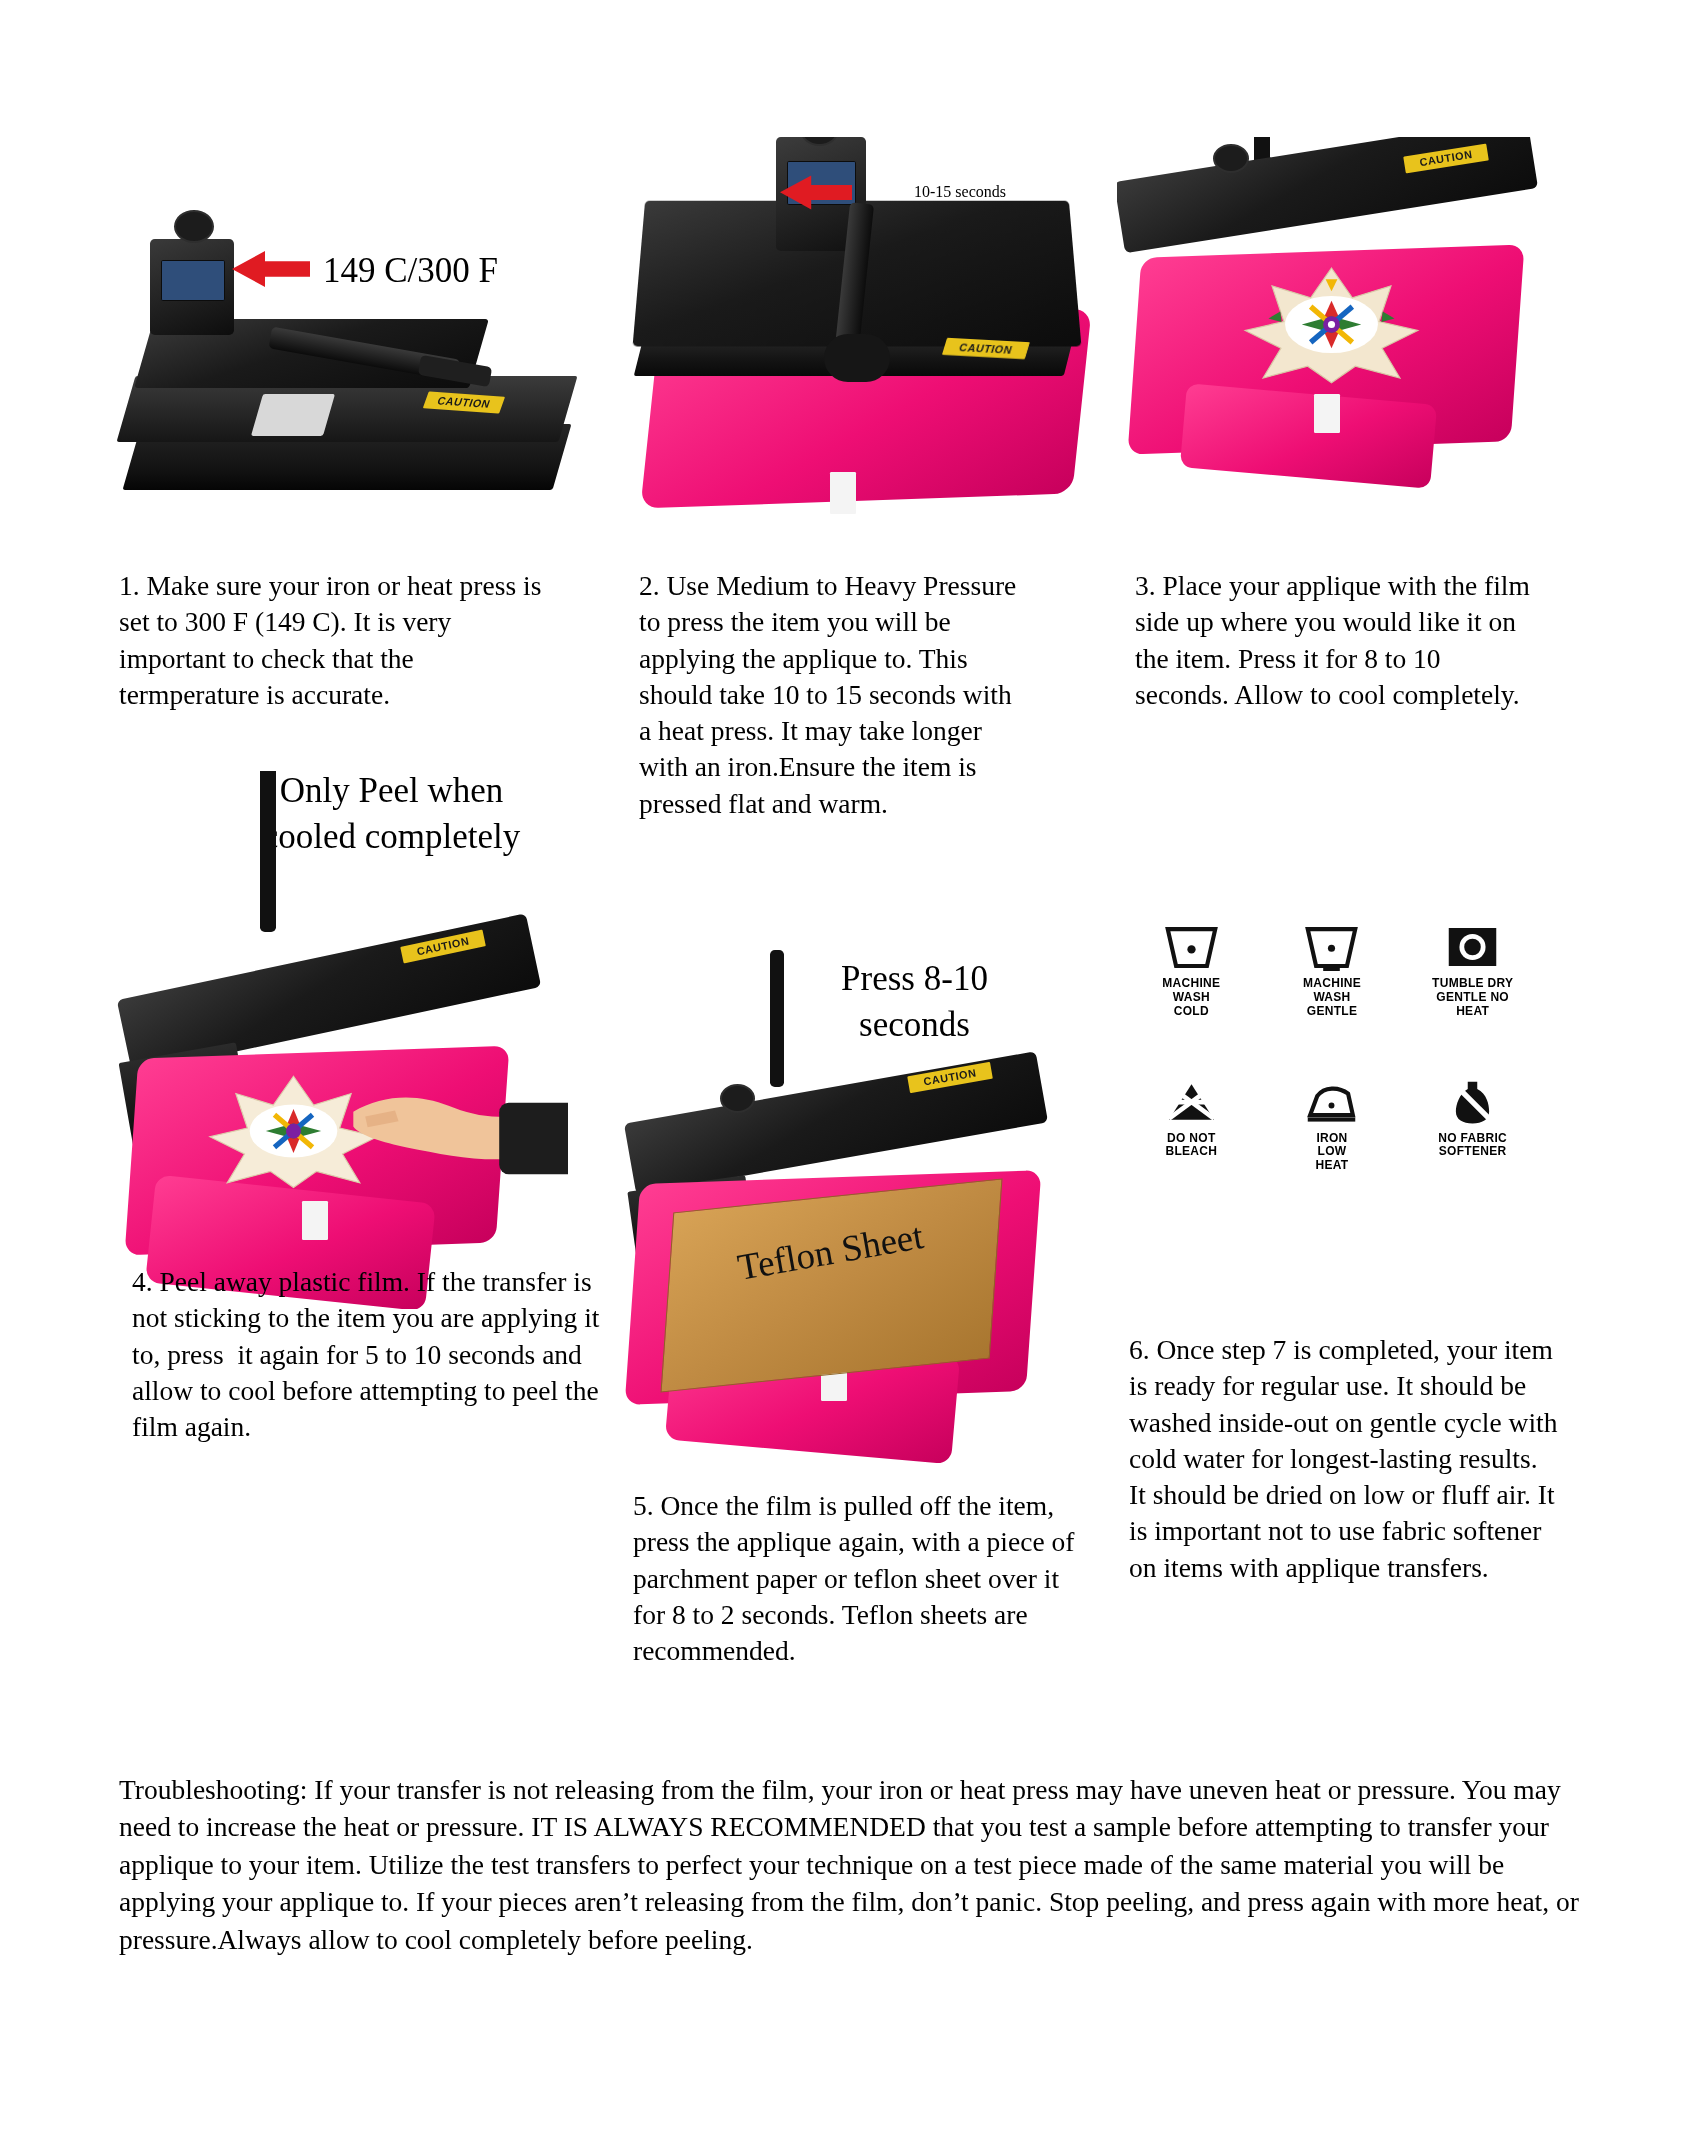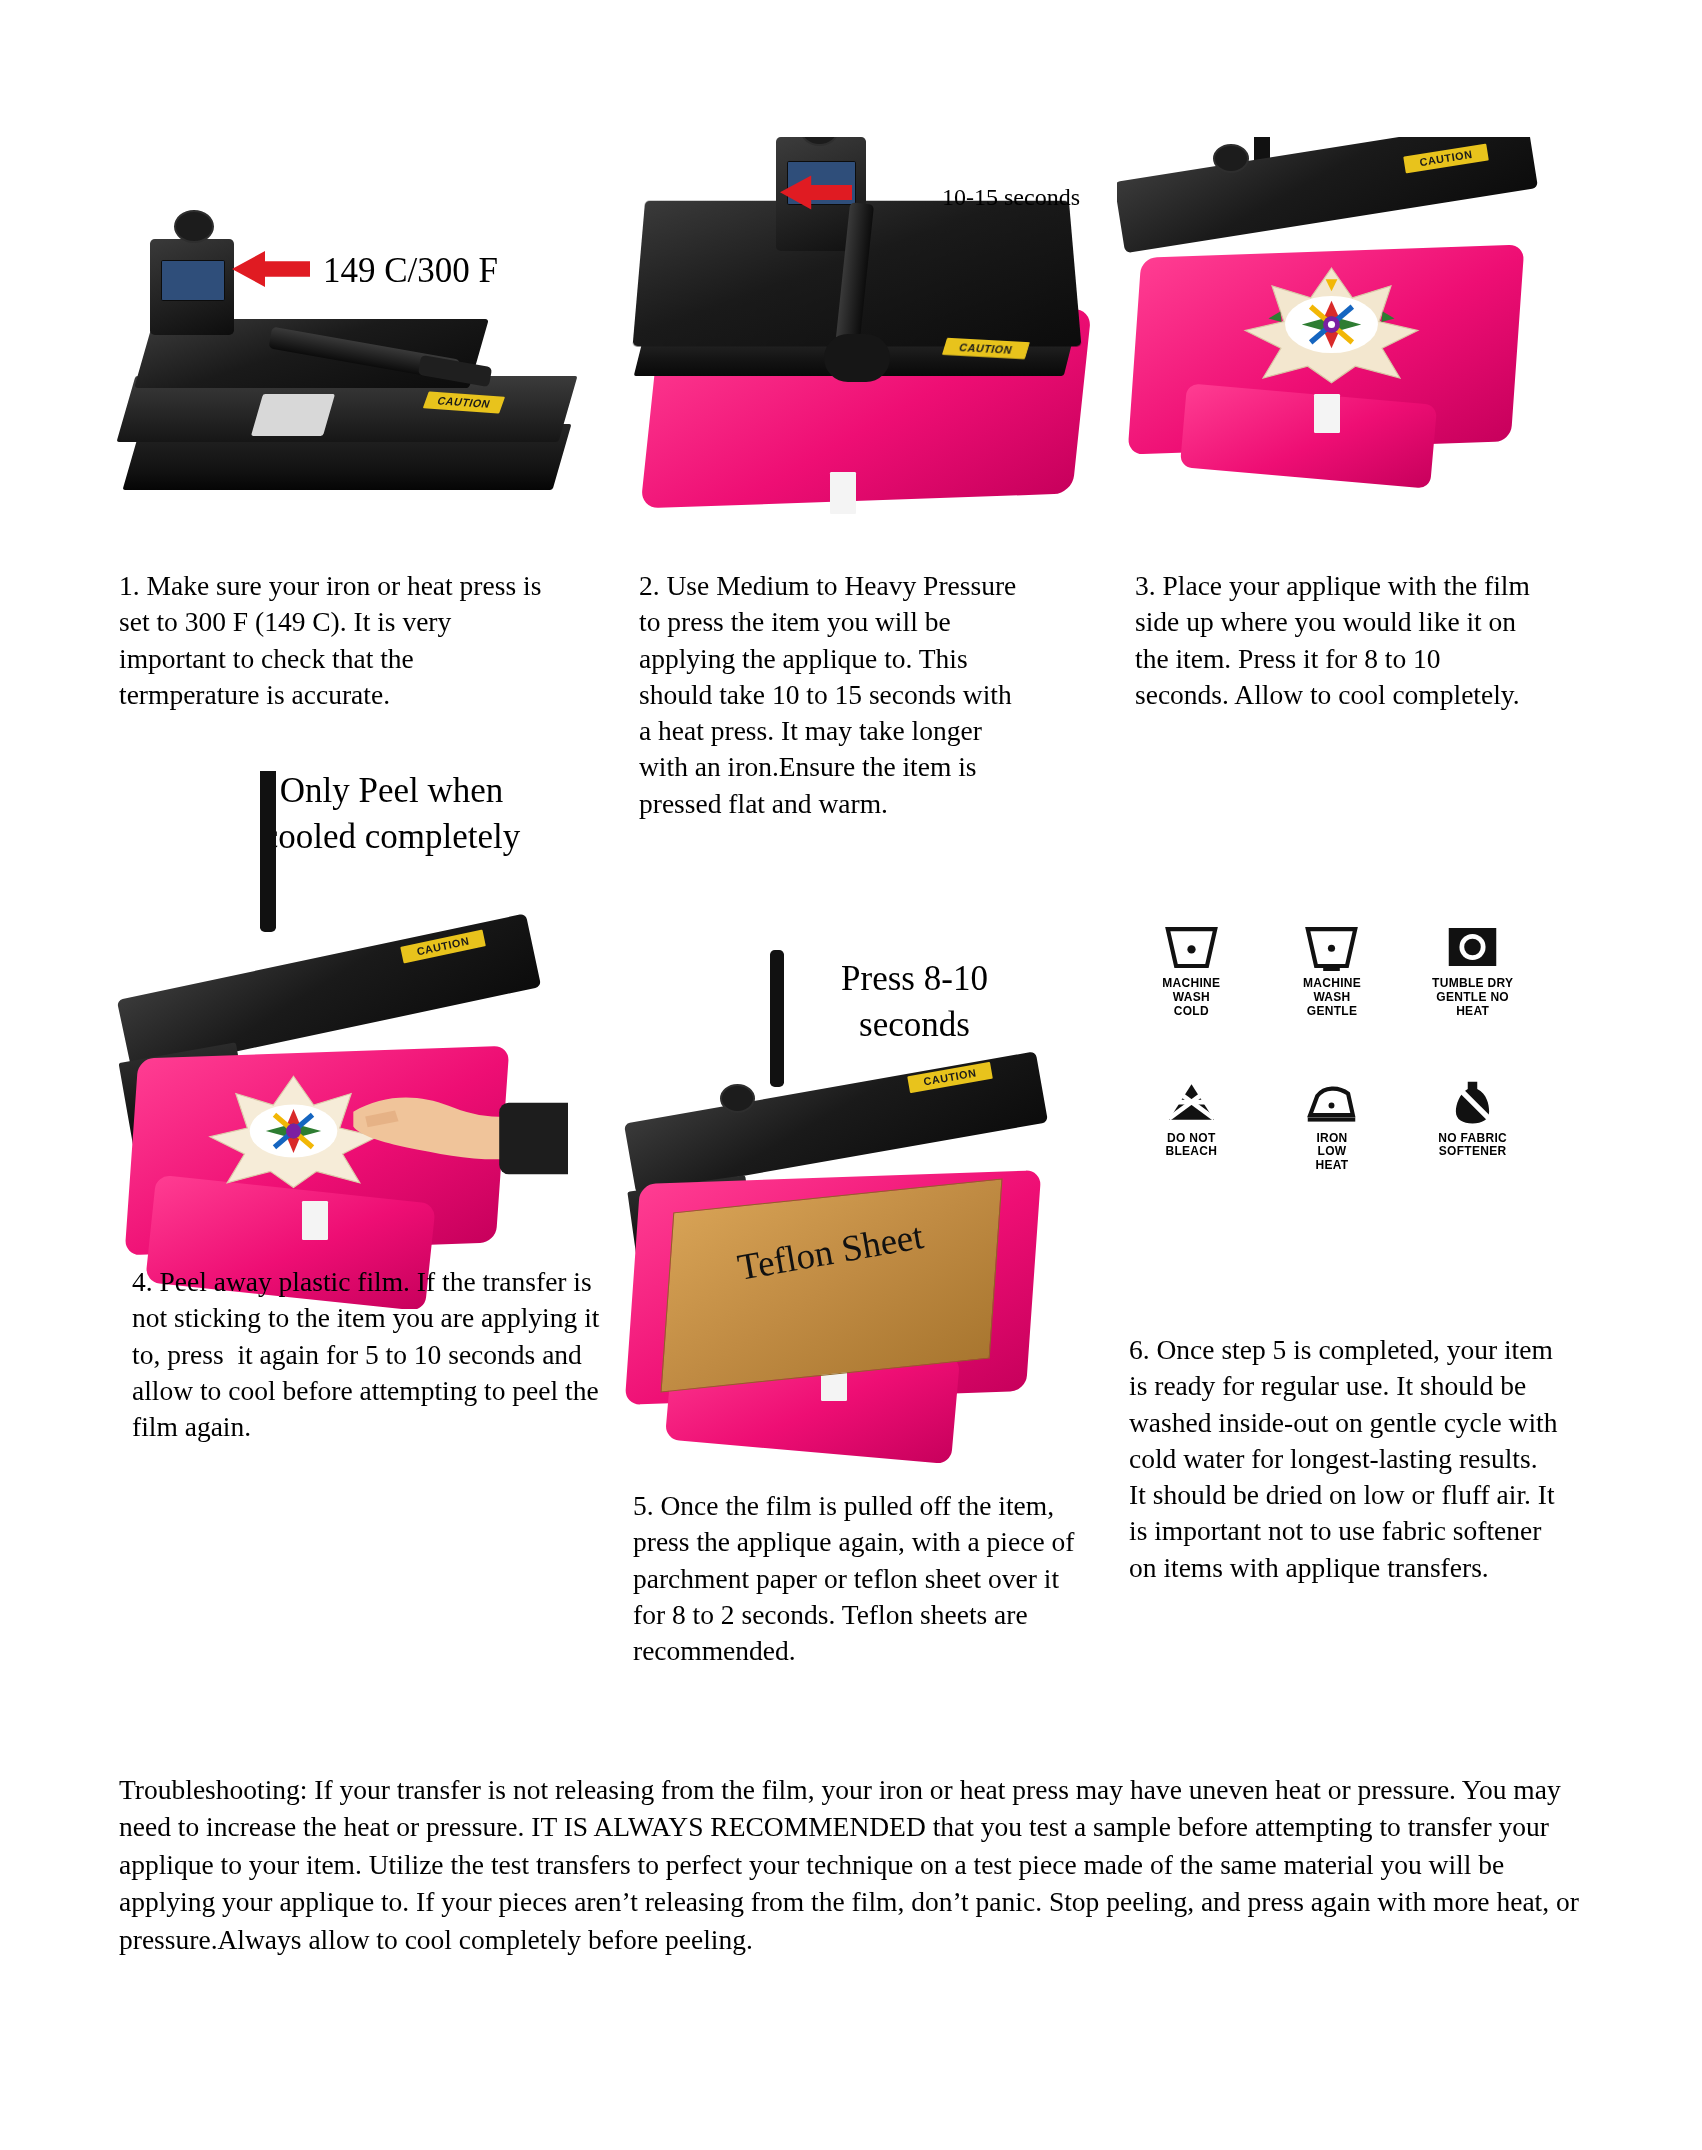--- a/index.html
+++ b/index.html
@@ -32,22 +32,21 @@
   }
   .callout {
     position: absolute;
     font-family: "Liberation Serif", serif;
     font-size: 35px;
     line-height: 1.3;
     color: #000;
     white-space: pre-wrap;
   }
   .callout.small {
-    font-size: 24px;
-    margin-left: 28px;
+    font-size: 16px;
   }
   .callout.center {
     text-align: center;
   }
 
   
   .photo {
     position: absolute;
     overflow: hidden;
   }
@@ -397,19 +396,19 @@
       </span>
       <span class="care-label">NO FABRIC
 SOFTENER</span>
     </div>
   </div>
 
   <div class="step-text" style="left:114px; top:1264px; width:472px;margin-left:18px;">4. Peel away plastic film. If the transfer is not sticking to the item you are applying it to, press  it again for 5 to 10 seconds and allow to cool before attempting to peel the film again.</div>
 
   <div class="step-text" style="left:633px; top:1488px; width:454px;">5. Once the film is pulled off the item, press the applique again, with a piece of parchment paper or teflon sheet over it for 8 to 2 seconds. Teflon sheets are recommended.</div>
 
-  <div class="step-text" style="left:1129px; top:1332px; width:430px;">6. Once step 5 is completed, your item is ready for regular use. It should be washed inside-out on gentle cycle with cold water for longest-lasting results.
+  <div class="step-text" style="left:1129px; top:1332px; width:430px;">6. Once step 7 is completed, your item is ready for regular use. It should be washed inside-out on gentle cycle with cold water for longest-lasting results.
 It should be dried on low or fluff air. It is important not to use fabric softener on items with applique transfers.</div>
 
   <div class="footer" style="left:119px; top:1771px; width:1476px;">Troubleshooting: If your transfer is not releasing from the film, your iron or heat press may have uneven heat or pressure. You may need to increase the heat or pressure. IT IS ALWAYS RECOMMENDED that you test a sample before attempting to transfer your applique to your item. Utilize the test transfers to perfect your technique on a test piece made of the same material you will be applying your applique to. If your pieces aren’t releasing from the film, don’t panic. Stop peeling, and press again with more heat, or pressure.Always allow to cool completely before peeling.</div>
 
 </div>
 
 
 </body></html>

